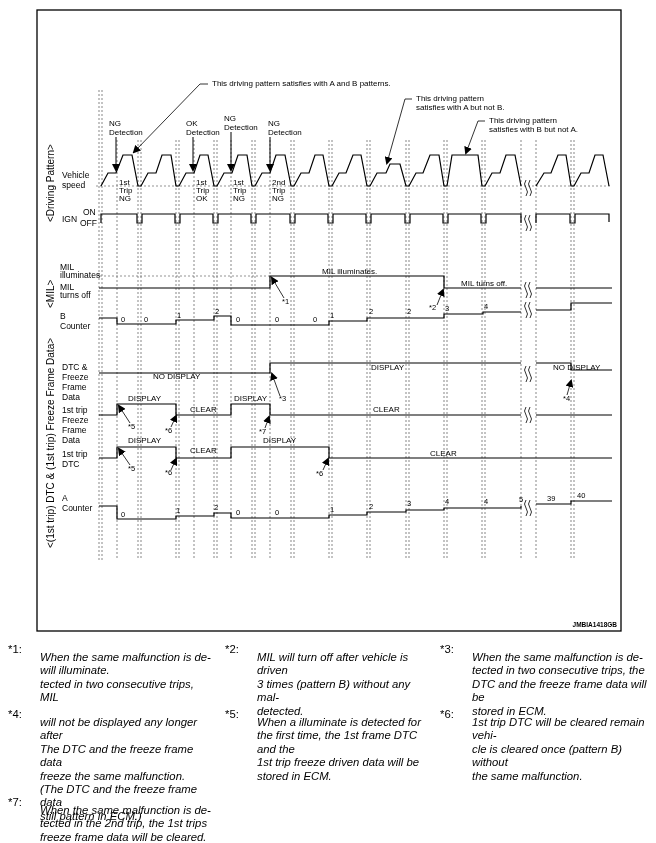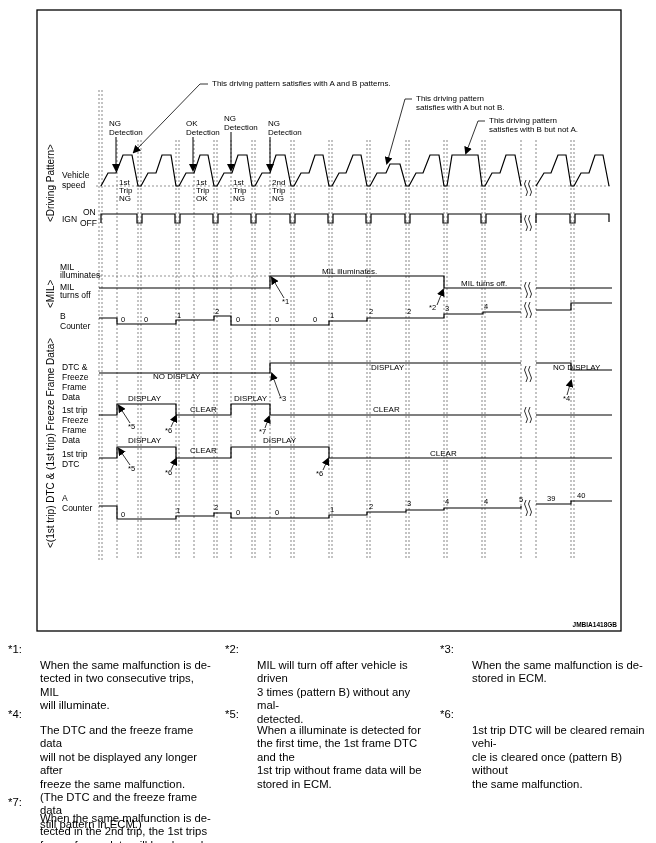--- a/index.html
+++ b/index.html
@@ -3,21 +3,21 @@
   <meta charset="utf-8">
   <style>
     html, body { margin:0; padding:0; background:#ffffff; }
     body { width:656px; height:843px; position:relative; overflow:hidden;
            font-family:"Liberation Sans", sans-serif; color:#000; }
     #diagram { position:absolute; left:0; top:0; width:656px; height:640px; }
     #diagram svg { display:block; }
     .notes { position:absolute; left:0; top:640px; width:656px; }
     .note { position:absolute; font-size:11.3px; line-height:13.4px; }
     .note .num { position:absolute; left:0; top:0; }
-    .note .txt { position:absolute; left:32px; top:16px; }
+    .note .txt { position:absolute; left:32px; top:8px;font-style:italic; }
     svg text { font-family:"Liberation Sans", sans-serif; }
   </style>
 </head>
 <body>
 
 <div id="diagram">
 <svg width="656" height="640" viewBox="0 0 656 640" xmlns="http://www.w3.org/2000/svg">
   <defs>
     <marker id="ah" markerWidth="8" markerHeight="8" refX="6" refY="4" orient="auto" markerUnits="userSpaceOnUse">
       <path d="M0,0 L8,4 L0,8 z" fill="#000"></path>
@@ -260,55 +260,57 @@
 
   <text x="617" y="627" font-size="6.5" text-anchor="end" font-weight="bold">JMBIA1418GB</text>
 </svg>
 </div>
 
 <div class="notes">
   <div class="note" style="left:8px;top:3px;width:205px;">
     <span class="num">*1:</span>
     <div class="txt">
       <div>When the same malfunction is de-</div>
+        <div>will illuminate.</div>
         <div>tected in two consecutive trips, MIL</div>
-        <div>will illuminate.</div>
     </div>
   </div>
   <div class="note" style="left:225px;top:3px;width:210px;">
     <span class="num">*2:</span>
     <div class="txt">
       <div>MIL will turn off after vehicle is driven</div>
         <div>3 times (pattern B) without any mal-</div>
         <div>detected.</div>
     </div>
   </div>
   <div class="note" style="left:440px;top:3px;width:216px;">
     <span class="num">*3:</span>
     <div class="txt">
       <div>When the same malfunction is de-</div>
+        <div>tected in two consecutive trips, the</div>
+        <div>DTC and the freeze frame data will be</div>
         <div>stored in ECM.</div>
     </div>
   </div>
   <div class="note" style="left:8px;top:68px;width:205px;">
     <span class="num">*4:</span>
     <div class="txt">
-      <div>The DTC and the freeze frame data</div>
-        <div>will not be displayed any longer after</div>
+      <div>will not be displayed any longer after</div>
+        <div>The DTC and the freeze frame data</div>
         <div>freeze the same malfunction.</div>
         <div>(The DTC and the freeze frame data</div>
         <div>still pattern in ECM.)</div>
     </div>
   </div>
   <div class="note" style="left:225px;top:68px;width:210px;">
     <span class="num">*5:</span>
     <div class="txt">
       <div>When a illuminate is detected for</div>
         <div>the first time, the 1st frame DTC and the</div>
-        <div>1st trip without frame data will be</div>
+        <div>1st trip freeze driven data will be</div>
         <div>stored in ECM.</div>
     </div>
   </div>
   <div class="note" style="left:440px;top:68px;width:216px;">
     <span class="num">*6:</span>
     <div class="txt">
       <div>1st trip DTC will be cleared remain vehi-</div>
         <div>cle is cleared once (pattern B) without</div>
         <div>the same malfunction.</div>
     </div>

